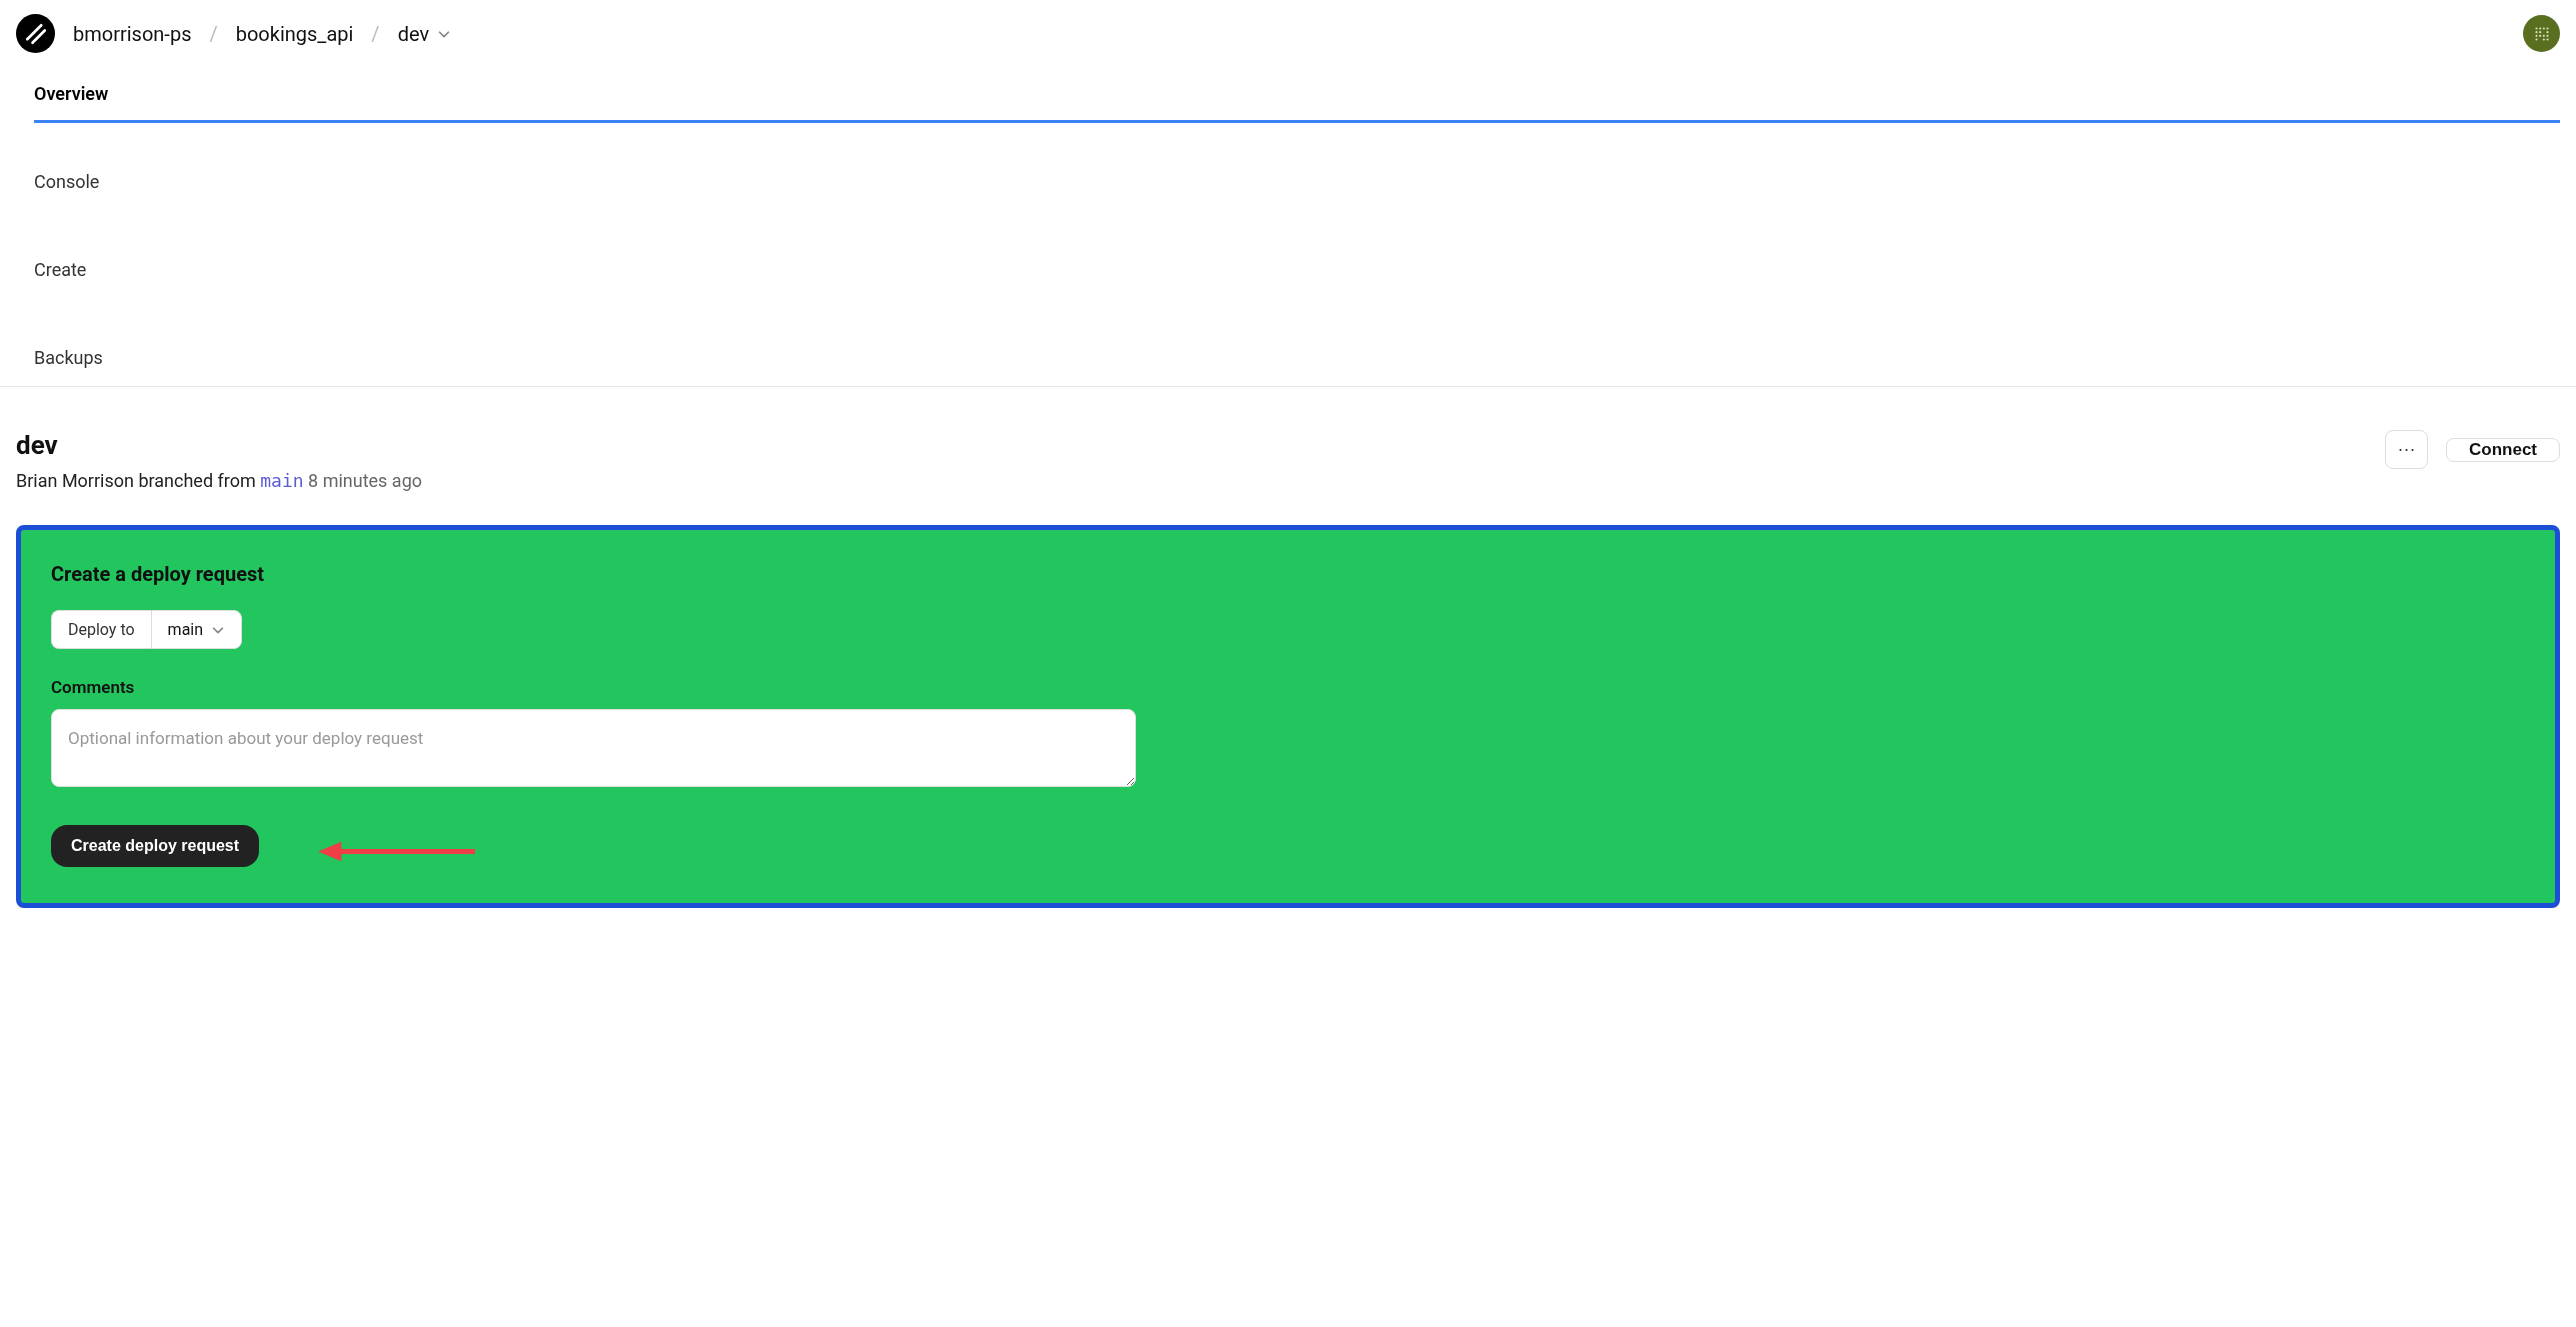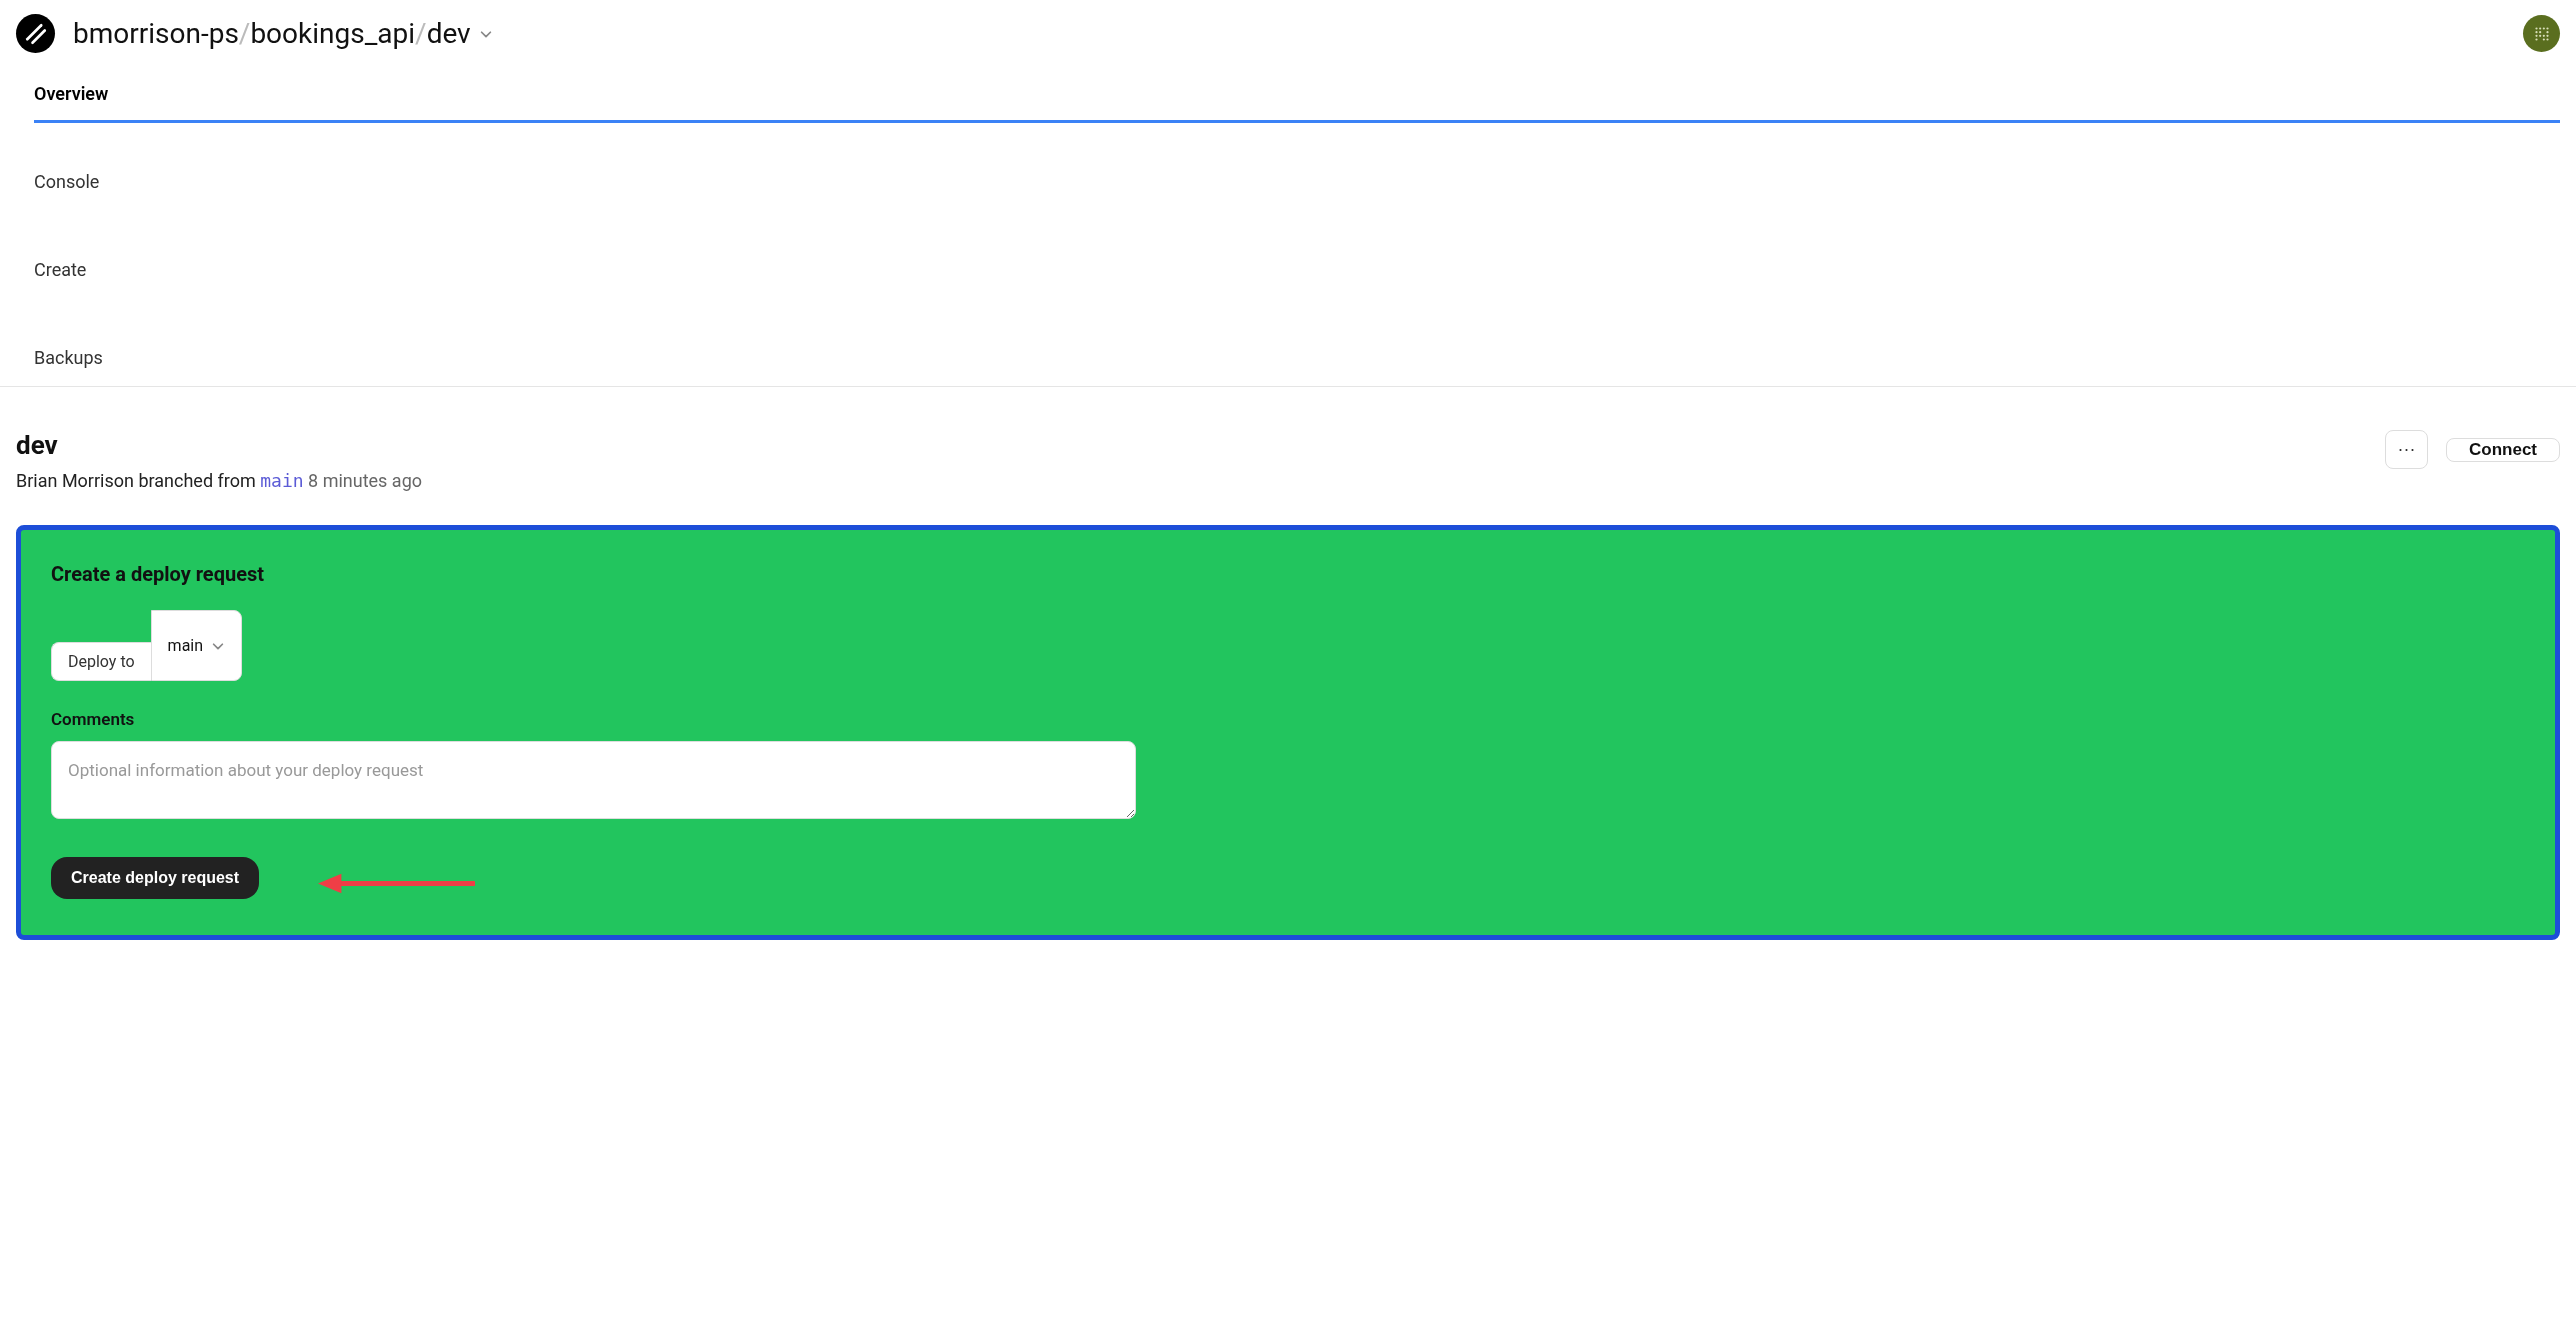--- a/index.html
+++ b/index.html
@@ -34,21 +34,22 @@
       justify-content: center;
       overflow: hidden;
     }
     .logo-circle svg {
       width: 28px;
       height: 28px;
     }
     .breadcrumb {
       display: flex;
       align-items: flex-end;
-      font-size: 28px;
+      gap: 18px;
+      font-size: 20px;
     }
     .breadcrumb-sep {
       color: #bbb;
     }
     .breadcrumb-item {
       color: #111;
       cursor: pointer;
     }
     .branch-dropdown {
       display: flex;
@@ -187,21 +188,20 @@
       padding: 9px 16px;
       font-size: 16px;
       display: flex;
       align-items: center;
       gap: 8px;
     }
     .deploy-select .seg:first-child {
       border-radius: 8px 0 0 8px;
       border-right: none;
       color: #333;
-      margin-top: 32px;
     }
     .deploy-select .seg:last-child {
       border-radius: 0 8px 8px 0;
       cursor: pointer;
     }
     .field-label {
       font-size: 17px;
       font-weight: 600;
       margin-bottom: 12px;
     }

